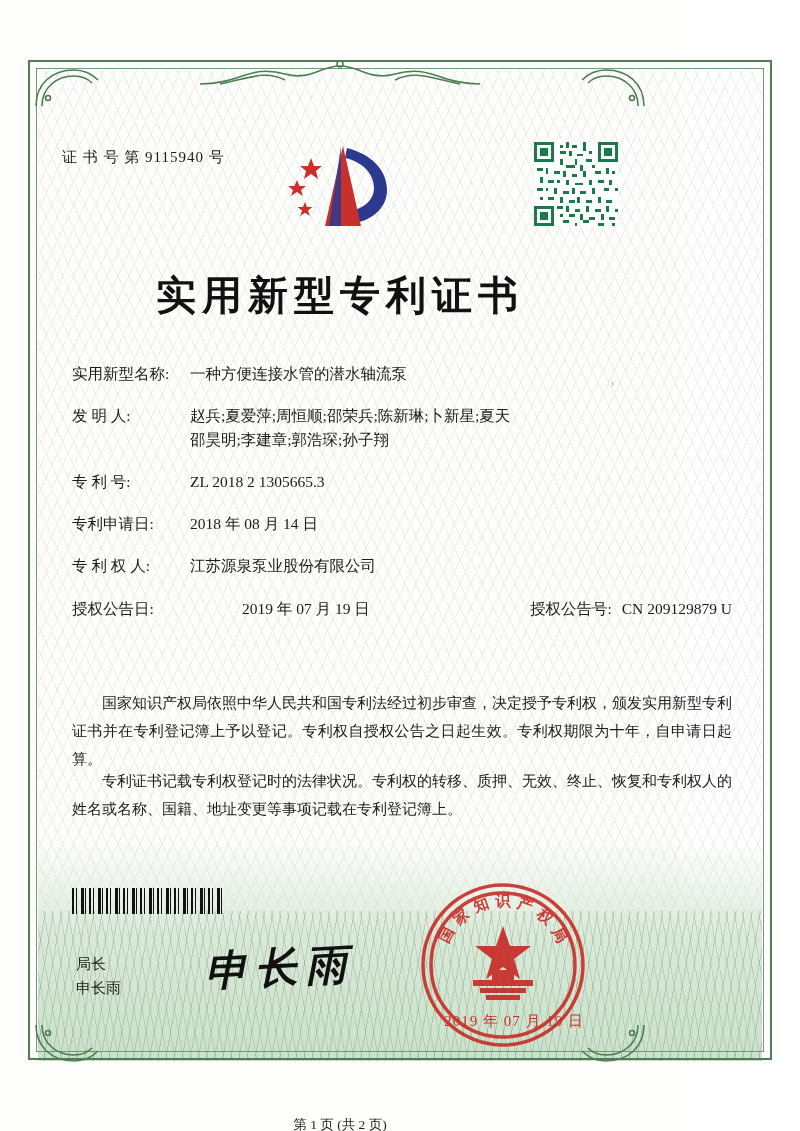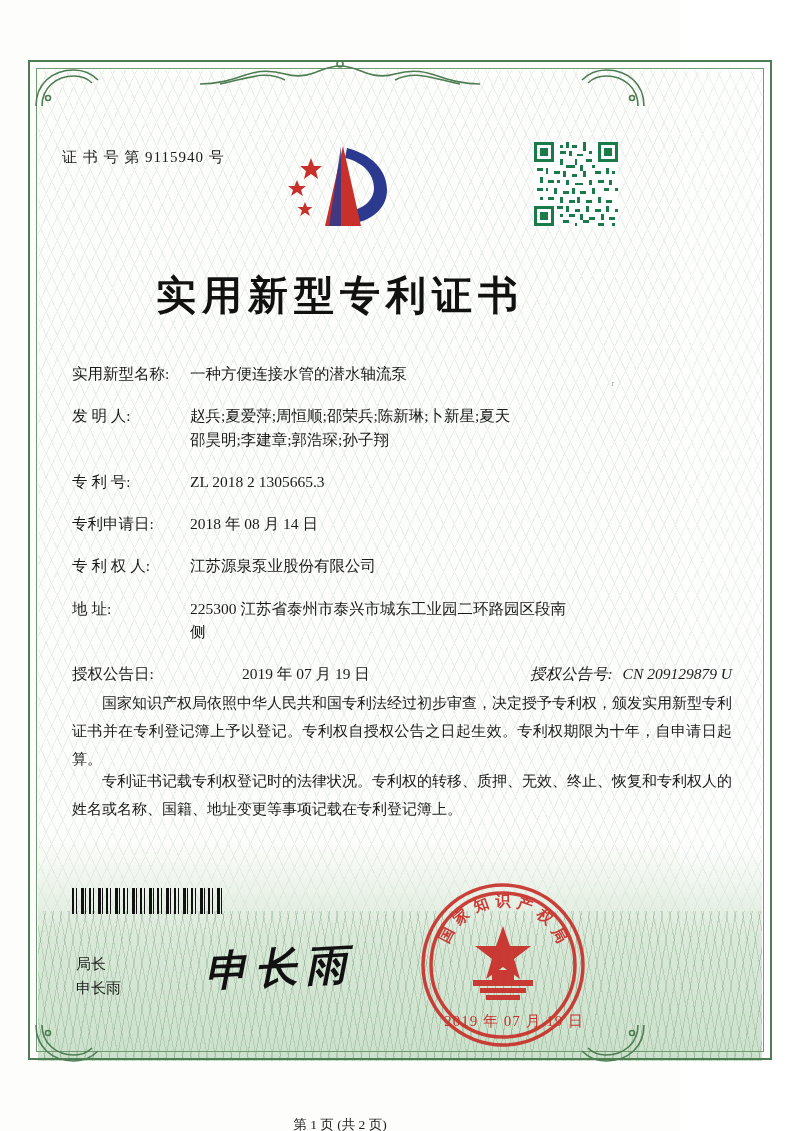--- a/index.html
+++ b/index.html
@@ -156,21 +156,21 @@
     display: flex;
     justify-content: space-between;
     padding-right: 6px;
     box-sizing: border-box;
   }
   .f-value {
     flex: 1;
   }
   .f-value .line2 { display: block; }
   .row-split { display: flex; }
-  .row-split .seg2 { margin-left: 46px; display: flex; font-style: italic; }
+  .row-split .seg2 { margin-left: 46px; display: flex; }
   .row-split .seg2 .f-label { width: auto; flex: 0 0 auto; margin-right: 10px; }
 
   
   .para {
     position: absolute;
     left: 72px;
     width: 660px;
     font-size: 15px;
     line-height: 1.85;
     text-align: justify;
@@ -443,27 +443,20 @@
     <div class="field">
       <div class="f-label">专利申请日:</div>
       <div class="f-value">2018 年 08 月 14 日</div>
     </div>
 
     <div class="field">
       <div class="f-label spread">专 利 权 人:</div>
       <div class="f-value">江苏源泉泵业股份有限公司</div>
     </div>
 
-    <div class="field">
-      <div class="f-label spread">地 址:</div>
-      <div class="f-value">
-        <span>225300 江苏省泰州市泰兴市城东工业园二环路园区段南</span>
-        <span class="line2">侧</span>
-      </div>
-    </div>
 
     <div class="field row-split">
       <div class="f-label">授权公告日:</div>
       <div class="f-value" style="flex:0 0 190px;">2019 年 07 月 19 日</div>
       <div class="seg2">
         <div class="f-label">授权公告号:</div>
         <div>CN 209129879 U</div>
       </div>
     </div>
 

